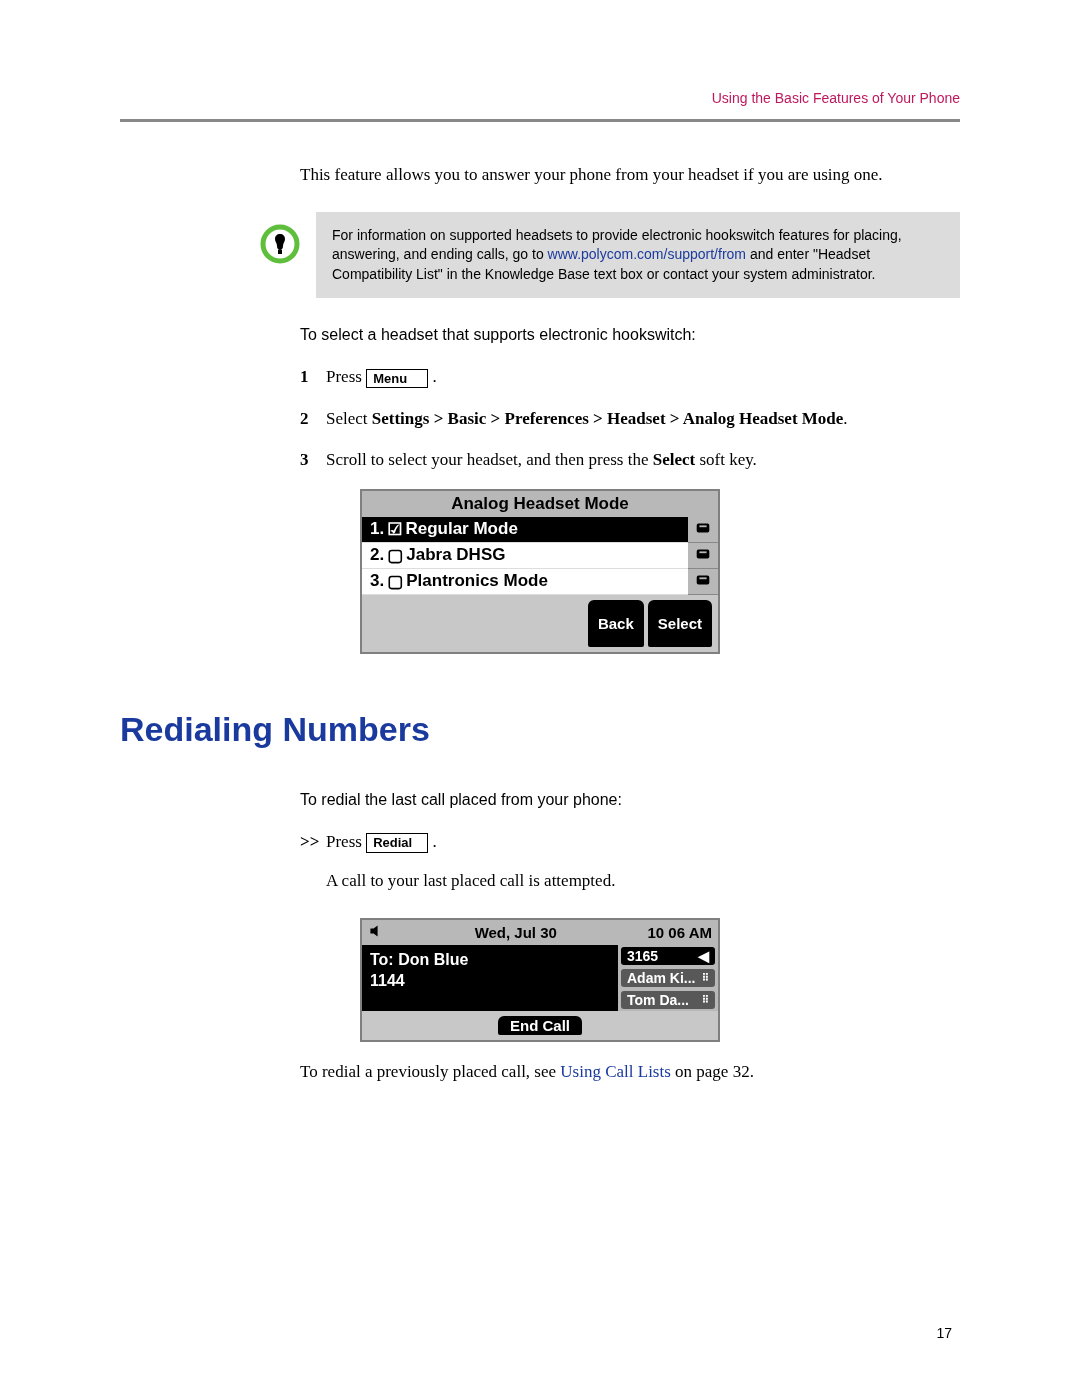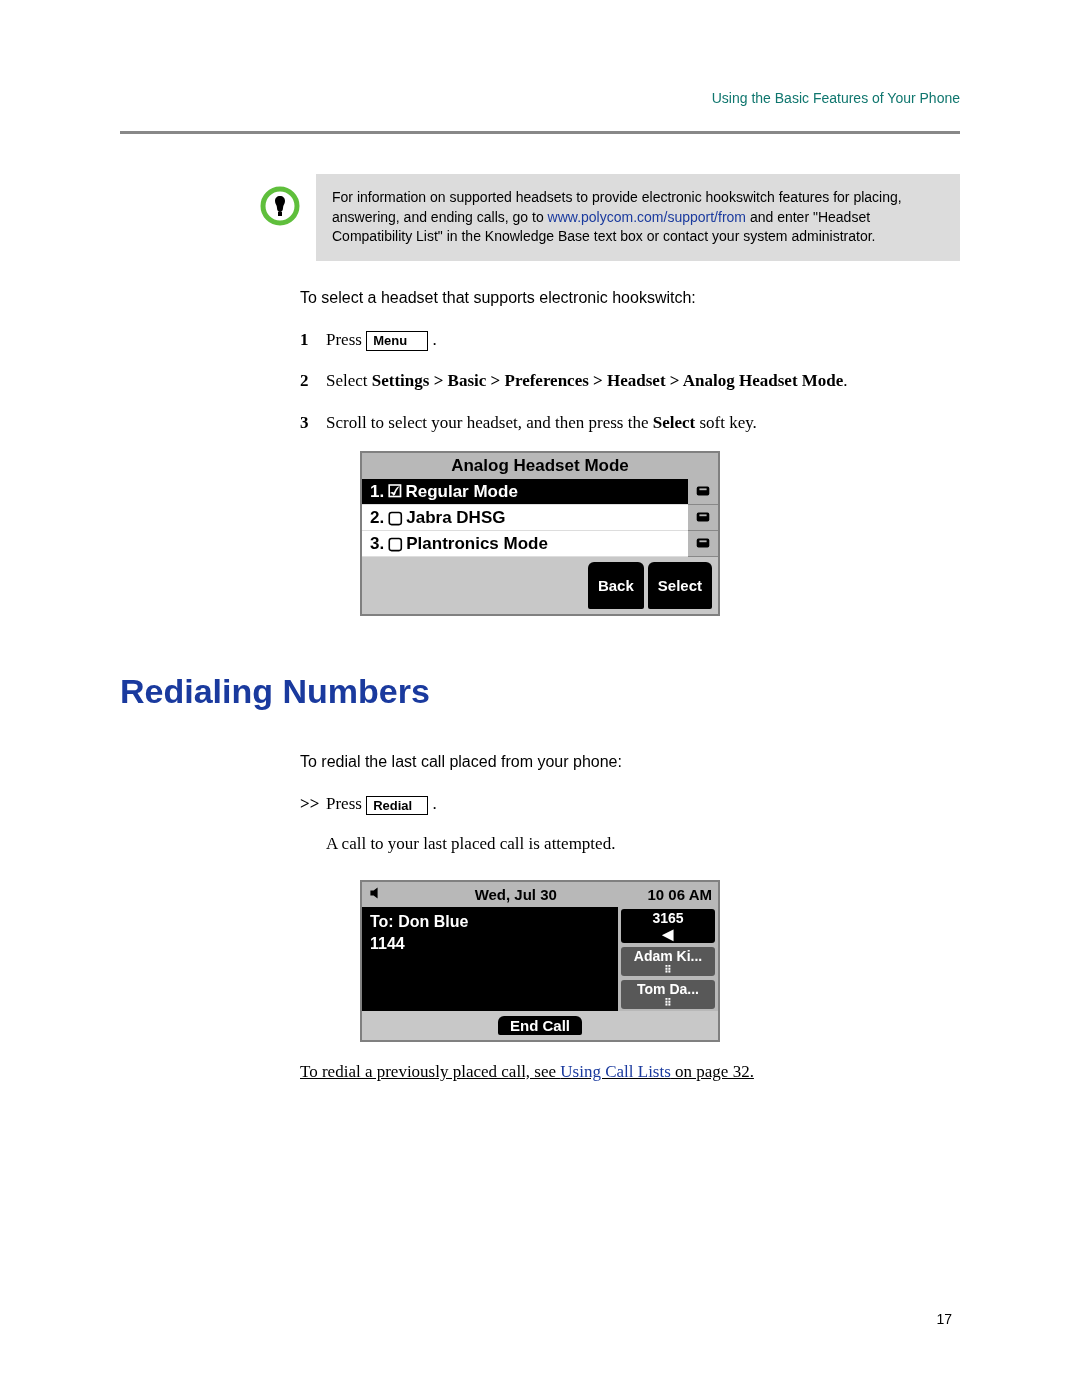--- a/index.html
+++ b/index.html
@@ -11,22 +11,22 @@
     position: relative;
     color: #000;
   }
   .page {
     padding: 90px 120px 60px 120px;
   }
   .header-text {
     text-align: right;
     font-family: Arial, Helvetica, sans-serif;
     font-size: 14px;
-    color: #0f766e;
-    margin-bottom: 25px;
+    color: #be185d;
+    margin-bottom: 13px;
   }
   hr.rule {
     border: none;
     border-top: 3px solid #888;
     margin-bottom: 40px;
   }
   h2.section {
     color: #1a3a9e;
     font-family: Arial, Helvetica, sans-serif;
     font-weight: bold;
@@ -123,21 +123,21 @@
     font-size: 13px;
     background: #fff;
     min-width: 62px;
     text-align: left;
     vertical-align: middle;
     line-height: 1.2;
   }
   .link-blue { color: #1a3a9e; }
   .page-num {
     position: absolute;
-    bottom: 70px;
+    bottom: 56px;
     right: 128px;
     font-family: Arial, Helvetica, sans-serif;
     font-size: 14px;
   }
 
   
   .screenshot1 {
     width: 360px;
     margin: 14px auto 20px auto;
     border: 2px solid gray;
@@ -230,21 +230,20 @@
     margin: 2px 3px;
     background: #000;
     color: #fff;
     font-weight: bold;
     font-size: 14px;
     padding: 1px 6px;
     border-radius: 3px;
     display: flex;
     justify-content: space-between;
     align-items: center;
-    flex-direction: column;
   }
   .ss2-pill.gray { background: #585858; }
   .ss2-footer {
     background: #c8c8c8;
     padding: 5px 6px;
     display: flex;
     justify-content: center;
   }
   .ss2-btn {
     background: #000;
@@ -254,31 +253,31 @@
     padding: 1px 12px;
     border-radius: 2px;
     border-top-left-radius: 6px;
     border-top-right-radius: 6px;
   }
   .follow-text {
     margin-left: 180px;
     font-size: 17px;
     font-family: 'Palatino Linotype', Georgia, serif;
     margin-top: 14px;
-    text-decoration: underline;
   }
 </style>
 </head>
 <body>
 
 <div class="page">
   <div class="header-text">Using the Basic Features of Your Phone</div>
   <hr class="rule">
 
 
+  <p class="body-text">This feature allows you to answer your phone from your headset if you are using one.</p>
 
   <div class="note-row">
     <div class="note-icon">
       <svg viewBox="0 0 40 40">
         <circle cx="20" cy="20" r="17" fill="none" stroke="#5fbf3c" stroke-width="5"></circle>
         <path d="M20 10 C17 10 15 12 15 15 C15 18 17 19 17 22 C17 24 18 26 20 26 C22 26 23 24 23 22 C23 19 25 18 25 15 C25 12 23 10 20 10 Z" fill="#000"></path>
         <rect x="18" y="26" width="4" height="4" fill="#000"></rect>
       </svg>
     </div>
     <div class="note-box">

